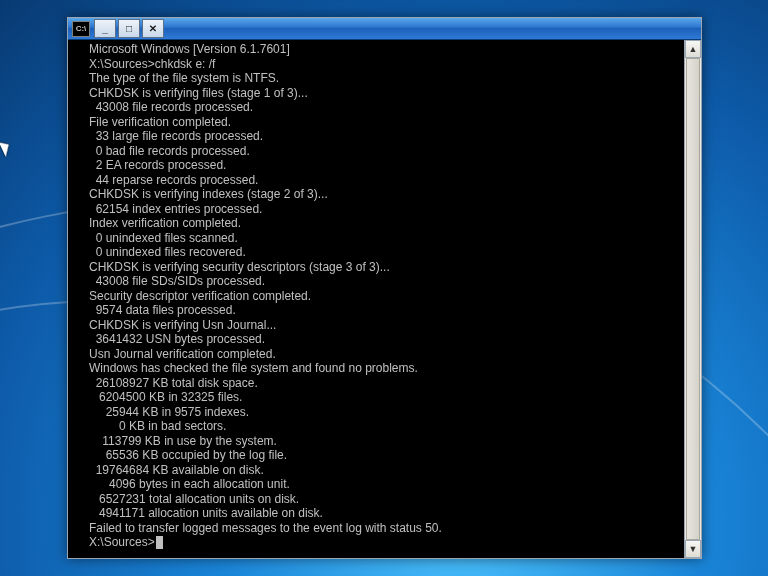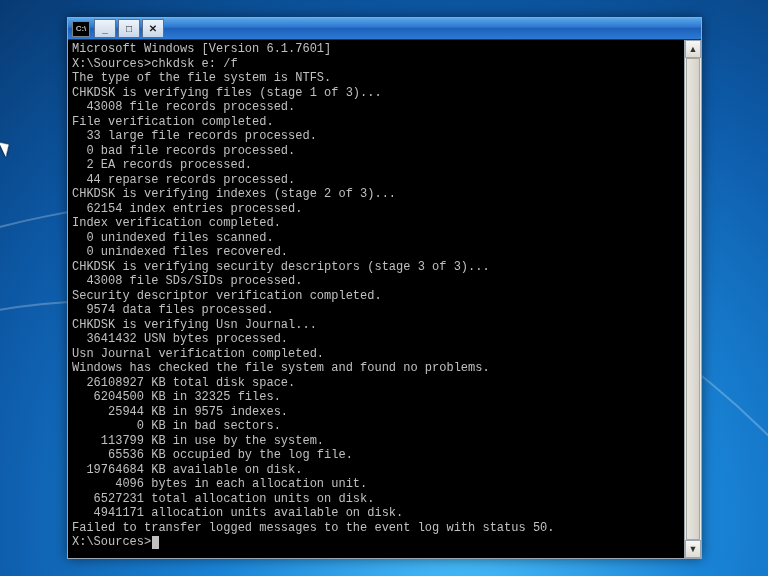--- a/index.html
+++ b/index.html
@@ -81,24 +81,24 @@
   }
   .client {
     flex: 1;
     display: flex;
     min-height: 0;
   }
   .console {
     flex: 1;
     background: #000;
     color: #c0c0c0;
-    font-family: Liberation Mono, monospace;
+    font-family: Liberation Sans, sans-serif;
     font-size: 12px;
     line-height: 14.5px;
-    padding: 2px 2px 2px 4px;
+    padding: 2px 2px 2px 21px;
     white-space: pre;
     overflow: hidden;
   }
   .console .line { display: block; }
   .prompt-line { display: inline; text-align: right; }
   .blink {
     display: inline-block;
     width: 7px; height: 13px;
     background: #c0c0c0;
     vertical-align: text-bottom;

